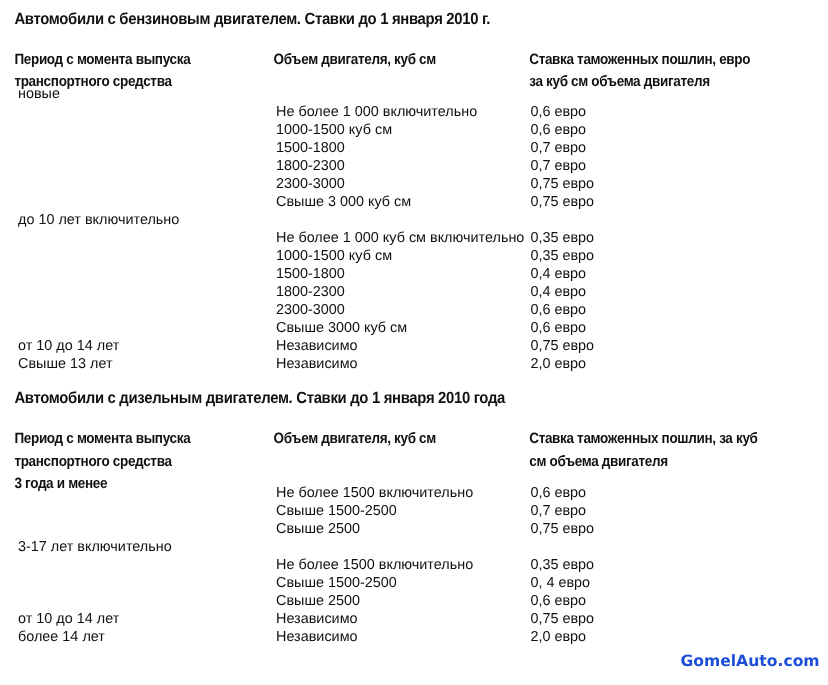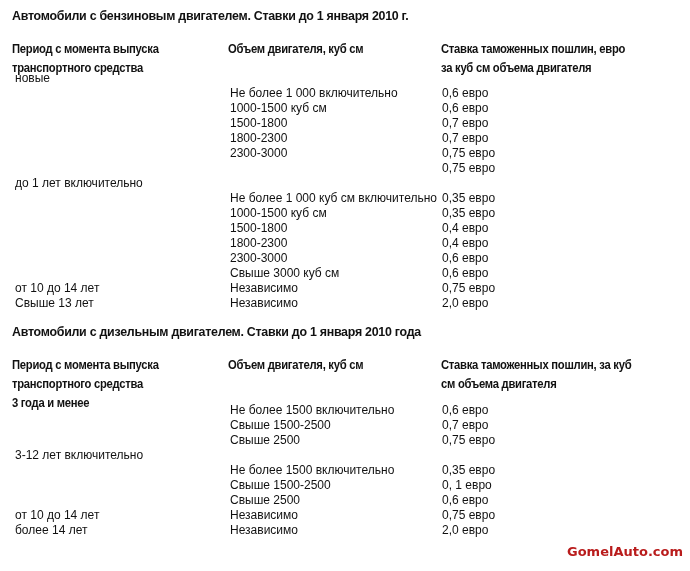--- a/index.html
+++ b/index.html
@@ -20,21 +20,21 @@
       letter-spacing: -0.3px; transform: scaleX(0.9); transform-origin: left top;
       white-space: nowrap;
     }
     .row { position: absolute; left: 0; width: 690px; height: 15px; font-size: 12px; line-height: 15px; white-space: nowrap; }
     .c1 { position: absolute; left: 15px; font-weight: normal; }
     .c2 { position: absolute; left: 230px; }
     .c3 { position: absolute; left: 442px; }
     .group { position: absolute; left: 15px; font-size: 12px; font-weight: normal; line-height: 15px; white-space: nowrap; }
     .watermark {
       position: absolute; left: 567px; top: 544px;
-      font-family: "DejaVu Sans", sans-serif; font-size: 13px; font-weight: bold; color: #b91c1c;
+      font-family: "DejaVu Sans", sans-serif; font-size: 13px; font-weight: bold; color: #1d4ed8;
     }
   </style>
 </head>
 <body>
 
 <div class="title" style="top:8px;">Автомобили с бензиновым двигателем. Ставки до 1 января 2010 г.</div>
 
 <div class="hdr" style="left:12px; top:40px;">
   <div>Период с момента выпуска</div>
   <div>транспортного средства</div>
@@ -63,24 +63,25 @@
   </div>
 <div class="row" style="top:131px;">
     <span class="c2">1800-2300</span>
     <span class="c3">0,7 евро</span>
   </div>
 <div class="row" style="top:146px;">
     <span class="c2">2300-3000</span>
     <span class="c3">0,75 евро</span>
   </div>
 <div class="row" style="top:161px;">
+    <span class="c2">Свыше 3 000 куб см</span>
     <span class="c3">0,75 евро</span>
   </div>
 
-<div class="group" style="top:176px;">до 1 лет включительно</div>
+<div class="group" style="top:176px;">до 10 лет включительно</div>
 
 <div class="row" style="top:191px;padding-left:26px;">
     <span class="c2">Не более 1 000 куб см включительно</span>
     <span class="c3">0,35 евро</span>
   </div>
 <div class="row" style="top:206px;">
     <span class="c2">1000-1500 куб см</span>
     <span class="c3">0,35 евро</span>
   </div>
 <div class="row" style="top:221px;">
@@ -132,29 +133,29 @@
   </div>
 <div class="row" style="top:418px;">
     <span class="c2">Свыше 1500-2500</span>
     <span class="c3">0,7 евро</span>
   </div>
 <div class="row" style="top:433px;">
     <span class="c2">Свыше 2500</span>
     <span class="c3">0,75 евро</span>
   </div>
 
-<div class="group" style="top:448px;">3-12 лет включительно</div>
+<div class="group" style="top:448px;">3-17 лет включительно</div>
 
 <div class="row" style="top:463px;">
     <span class="c2">Не более 1500 включительно</span>
     <span class="c3">0,35 евро</span>
   </div>
 <div class="row" style="top:478px;">
     <span class="c2">Свыше 1500-2500</span>
-    <span class="c3">0, 1 евро</span>
+    <span class="c3">0, 4 евро</span>
   </div>
 <div class="row" style="top:493px;">
     <span class="c2">Свыше 2500</span>
     <span class="c3">0,6 евро</span>
   </div>
 
 <div class="row" style="top:508px;">
     <span class="c1">от 10 до 14 лет</span>
     <span class="c2">Независимо</span>
     <span class="c3">0,75 евро</span>

